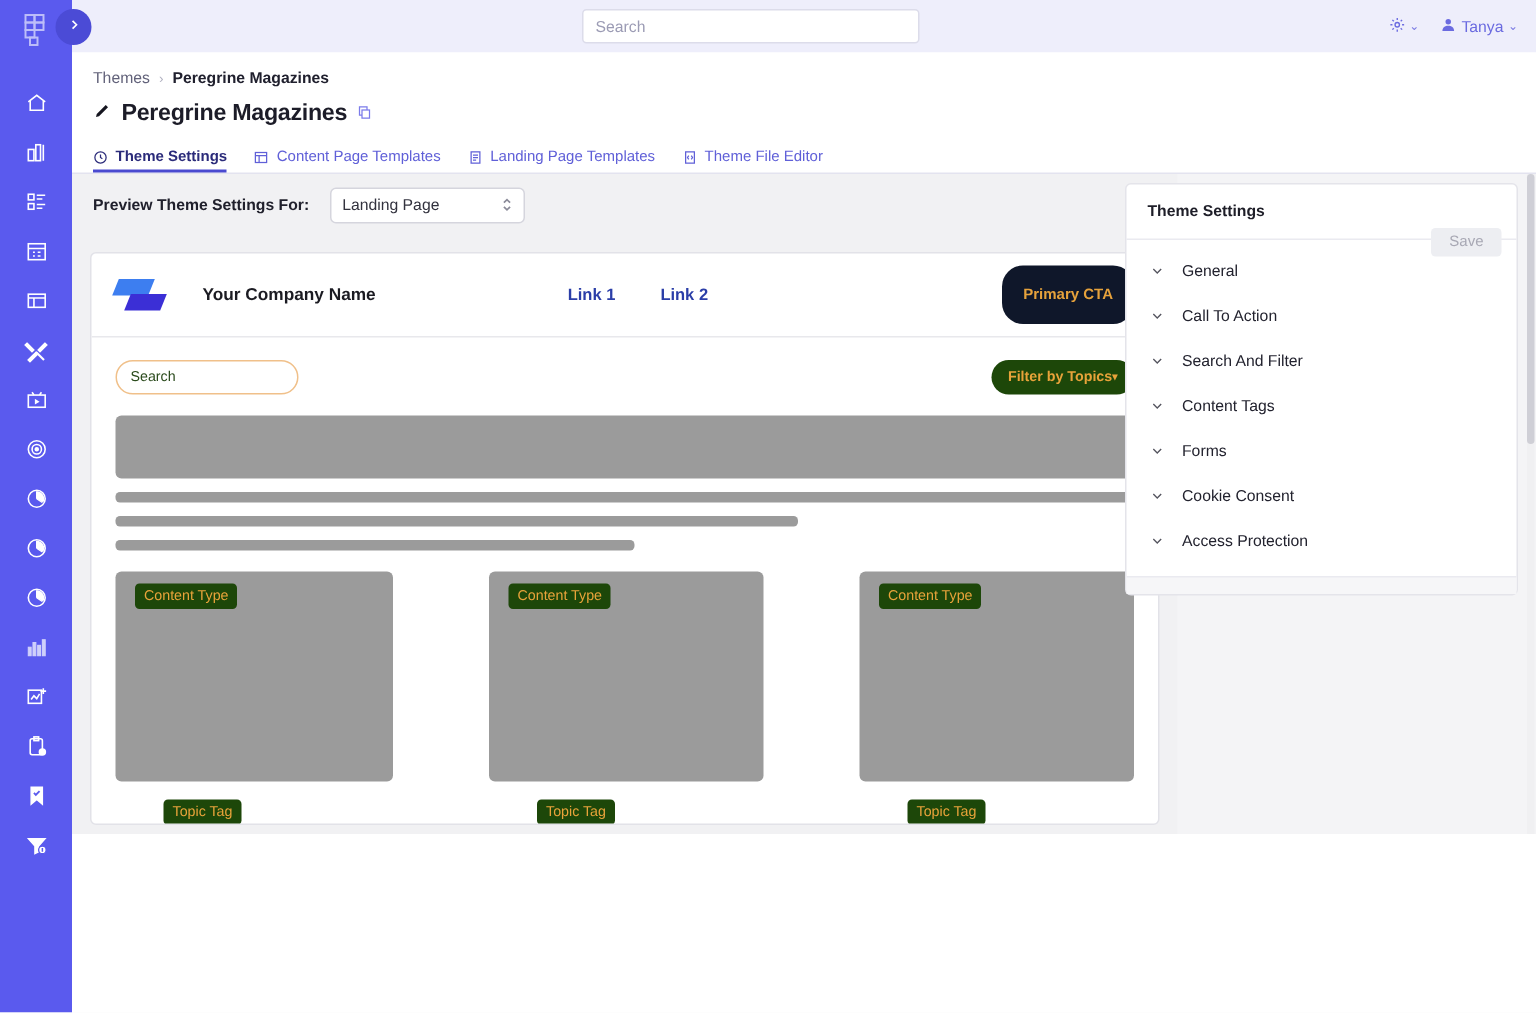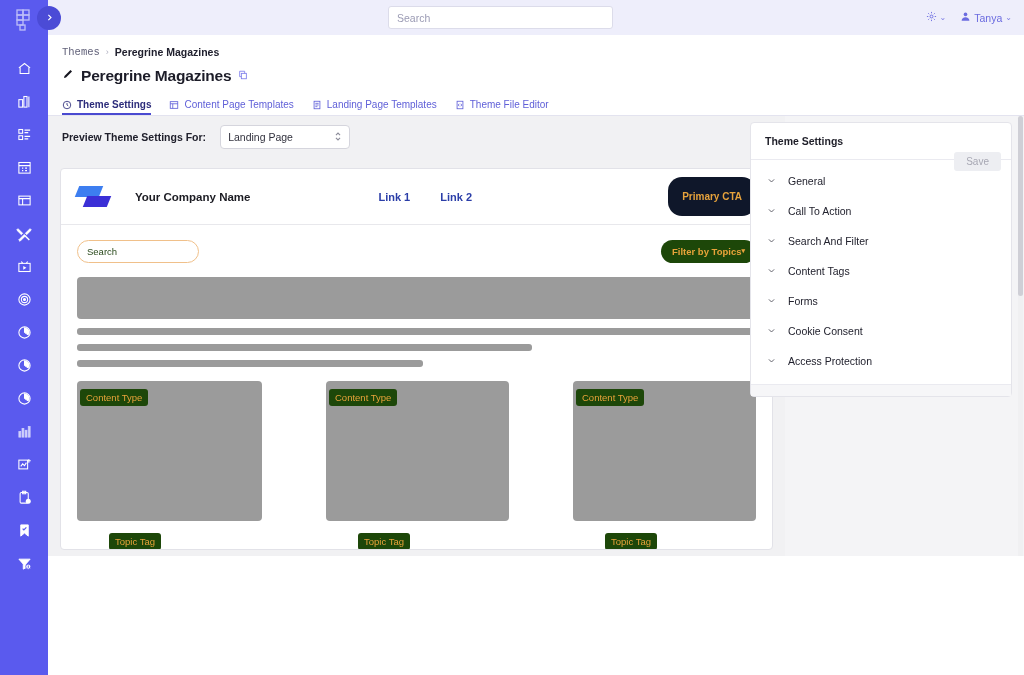--- a/index.html
+++ b/index.html
@@ -67,21 +67,21 @@
   .topright .grp { display:flex; align-items:center; gap:3px; cursor:pointer; }
   .chev { font-size: 8px; opacity:.85; }
 
   
   .page { flex: 1 1 auto; background: #fff; position: relative; display:flex; flex-direction:column; min-height:0; }
 
   .breadcrumb {
     padding: 11px 0 0 14px; font-size: 10.5px; color: #5d5d70;
     display: flex; align-items: center; gap: 6px;
   }
-  .breadcrumb .crumb-link { color: #62627a; cursor:pointer;font-family:Liberation Mono, monospace; }
+  .breadcrumb .crumb-link { color: #62627a; cursor:pointer; }
   .breadcrumb .sep { color: #b0b0c0; font-size: 9px; }
   .breadcrumb .crumb-cur { color: #20202e; font-weight: bold; }
 
   .titlerow {
     padding: 9px 0 0 14px;
     display: flex; align-items: center; gap: 7px;
   }
   .pencil { font-size: 12px; color:#15151f; transform: translateY(-1px); }
   .pagetitle { font-size: 15.5px; font-weight: bold; color: #1c1c28; letter-spacing:-.2px; }
   .copyicon { color:#7b7bea; font-size: 10px; }
@@ -168,21 +168,21 @@
   
   .skel-wrap { padding: 0 16px; }
   .skel-hero { height: 42px; background: #9b9b9b; border-radius: 4px; }
   .skel-line { height: 7px; background: #9b9b9b; border-radius: 3px; margin-top: 9px; }
 
   
   .cards { display:flex; padding: 14px 16px 0 16px; gap: 0; justify-content: space-between; }
   .card { width: 185px; position: relative; }
   .card-img { height: 140px; background: #9b9b9b; border-radius: 4px; }
   .badge {
-    position: absolute; left: 3px; top: 8px;
+    position: absolute; left: 13px; top: 8px;
     background: #1d4709; color: #e8a33a;
     font-size: 9.5px; padding: 3px 6px; border-radius: 3px;
   }
   .topictag {
     display:inline-block; margin-top: 12px;
     background: #1d4709; color:#e8a33a;
     font-size: 9.5px; padding: 3px 6px; border-radius: 3px; margin-left: 32px;
   }
   .card.c2 .card-img { height: 140px; }
   .card.c2, .card.c3 { width: 183px; }

